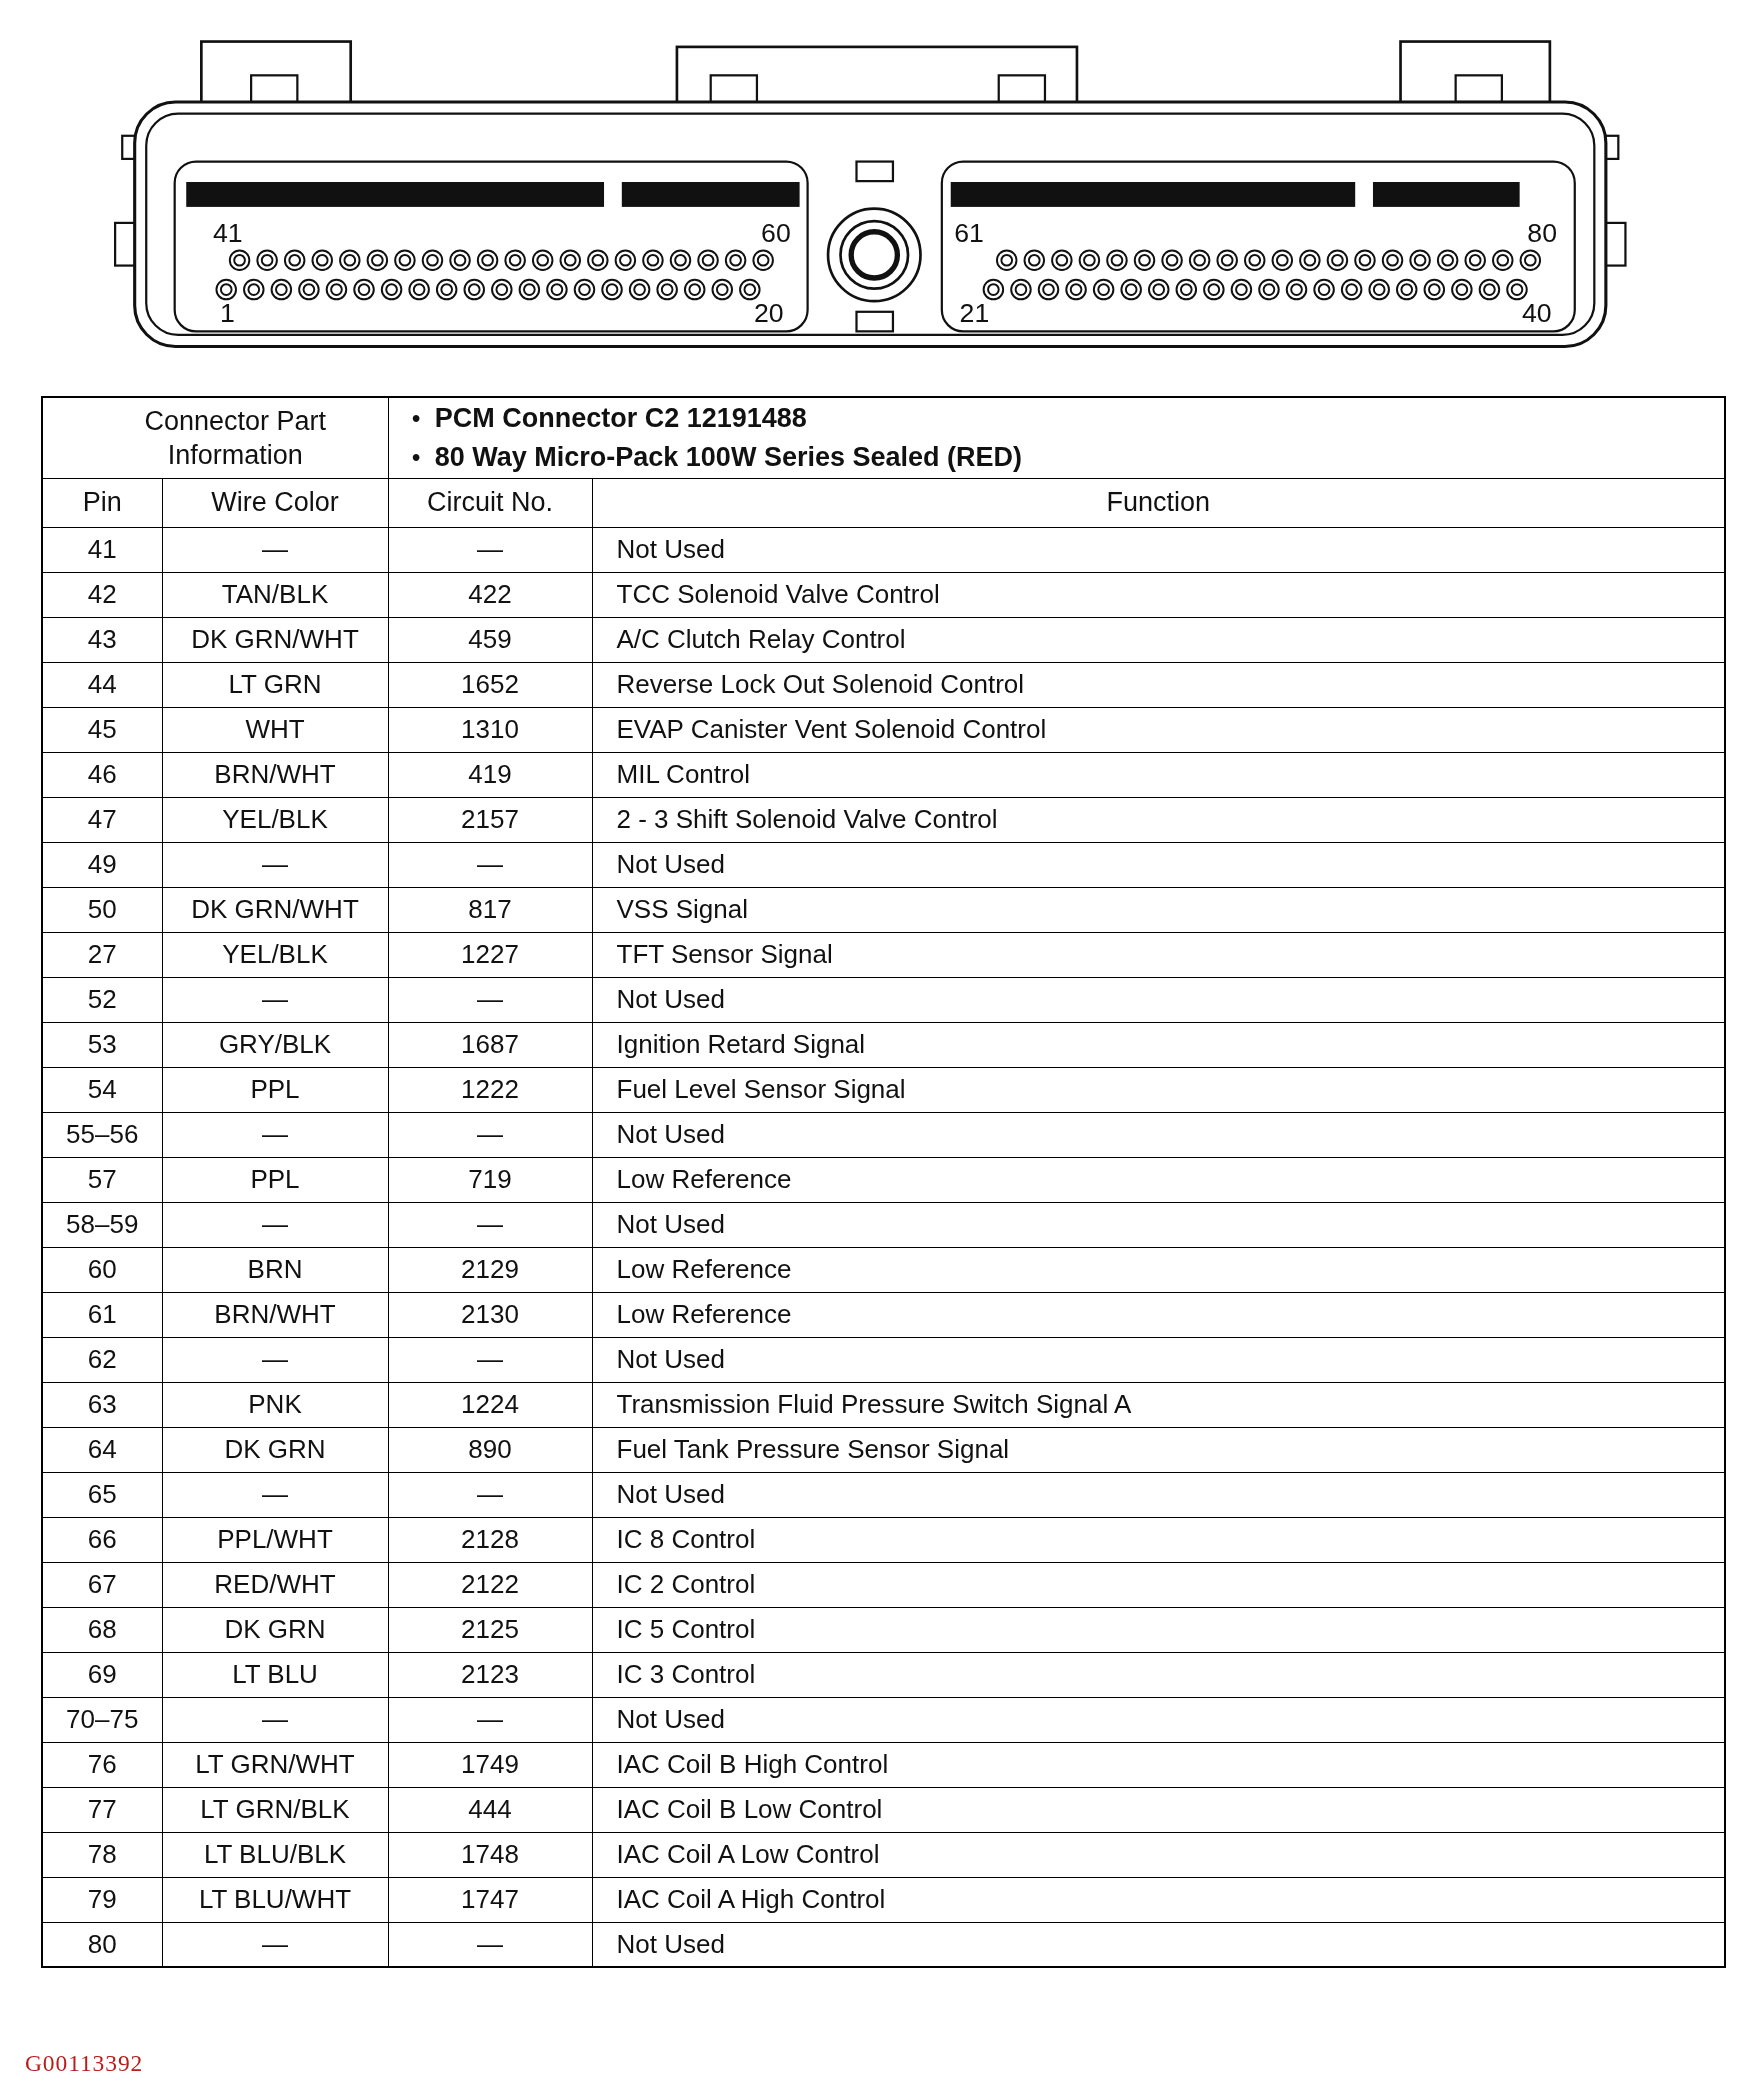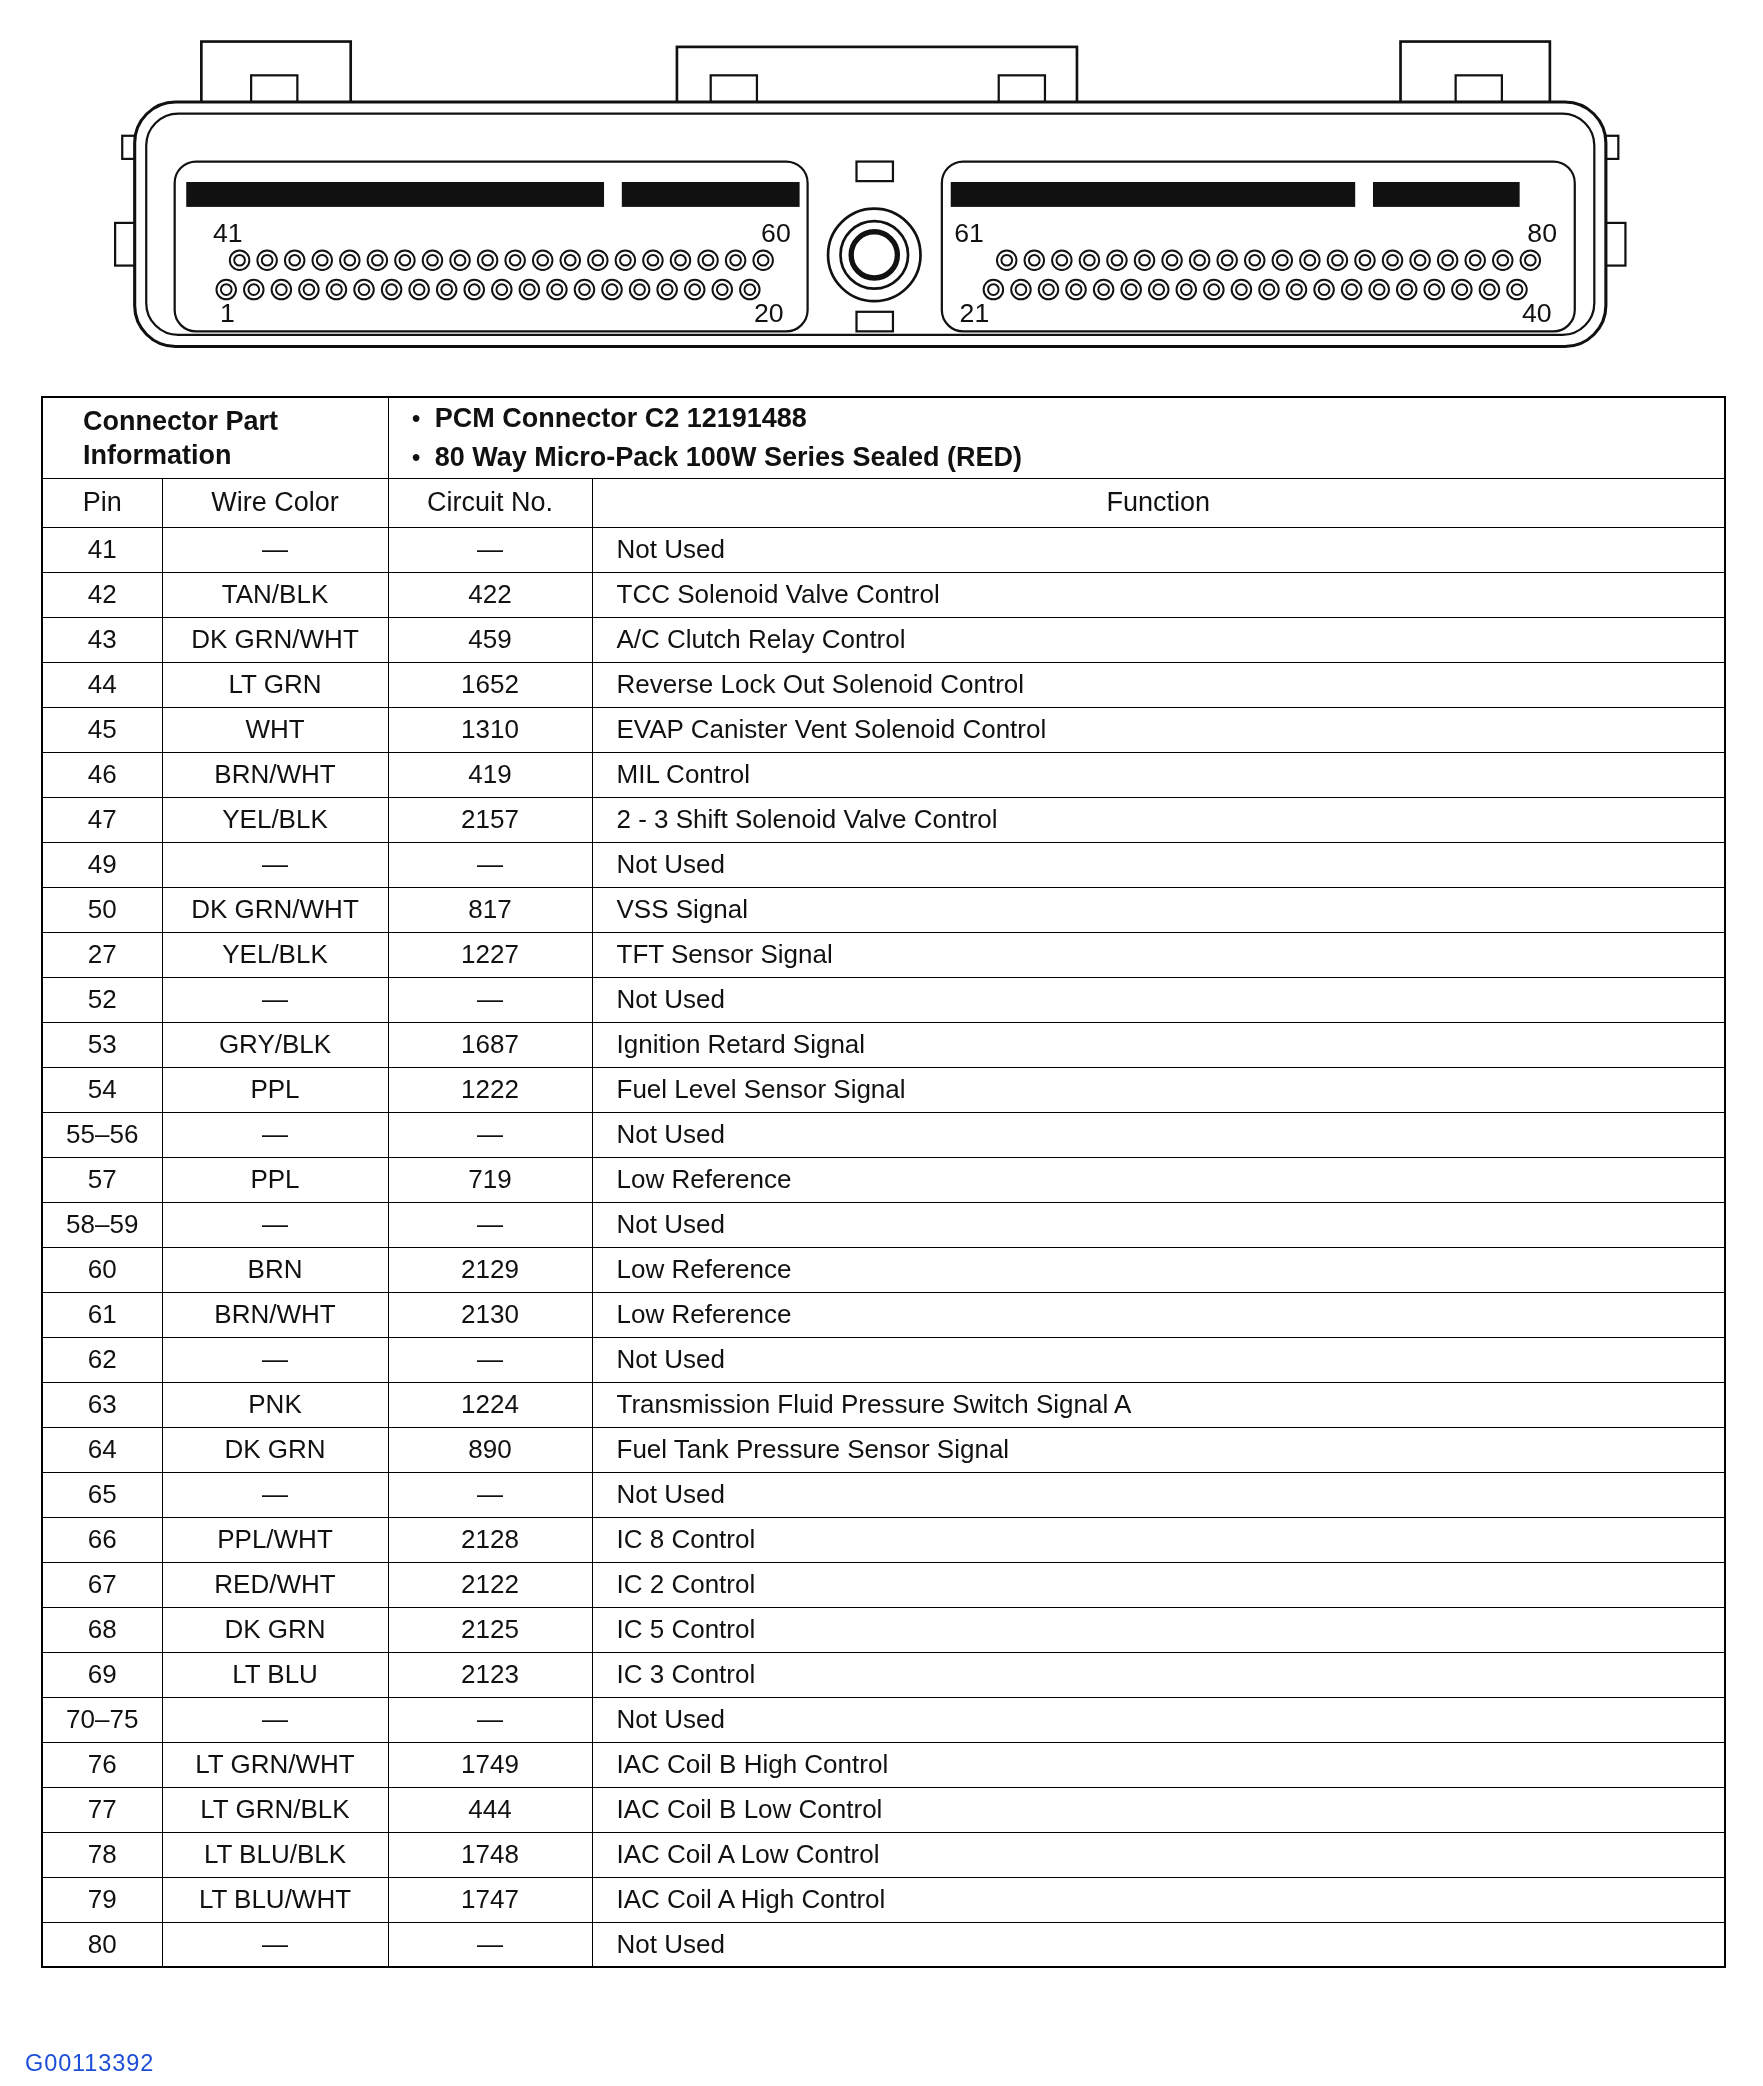--- a/index.html
+++ b/index.html
@@ -20,31 +20,31 @@
   table.pinout th, table.pinout td {
     border:1.8px solid #000; color:#111;
     font-family:"Liberation Sans", sans-serif;
     overflow:hidden; white-space:nowrap;
   }
   col.c-pin { width:120px; }
   col.c-wire { width:226px; }
   col.c-circ { width:204px; }
   col.c-fn { width:1133px; }
 
-  th.part-info { height:81px; font-size:27px; font-weight:bold; text-align:left; vertical-align:middle; line-height:34px; white-space:normal;padding-left:40px; }
+  th.part-info { height:81px; font-size:27px; font-weight:normal; text-align:center; vertical-align:middle; line-height:34px; white-space:normal;padding-left:40px; }
   th.conn-desc { height:81px; text-align:left; vertical-align:middle; padding-left:23.5px; }
   .bullet-line { font-size:27px; font-weight:bold; line-height:38px; display:flex; align-items:baseline; }
   .bullet-line .b { margin-right:14.5px; font-size:23.5px; }
 
   th.colhead { height:49px; font-size:27px; font-weight:normal; text-align:center; vertical-align:middle; }
   td { height:45px; font-size:26px; vertical-align:middle; }
   td.ctr { text-align:center; }
   td.fn { text-align:left; padding-left:24px; }
 
-  .figure-id { position:absolute; left:25px; top:2050px; font-size:23.5px; letter-spacing:0.9px; color:#1d4ed8; }
+  .figure-id { position:absolute; left:25px; top:2050px; font-size:23.5px; letter-spacing:0.9px; color:#b91c1c;font-family:Liberation Serif, serif; }
 </style>
 </head>
 <body>
 
 <div class="connector-wrap">
   <svg viewBox="-30 0 1720 372" xmlns="http://www.w3.org/2000/svg">
 
     <g fill="#fff" stroke="#111" stroke-width="3">
       <rect x="75" y="22" width="168" height="72"></rect>
       <rect x="610" y="28" width="450" height="66"></rect>

